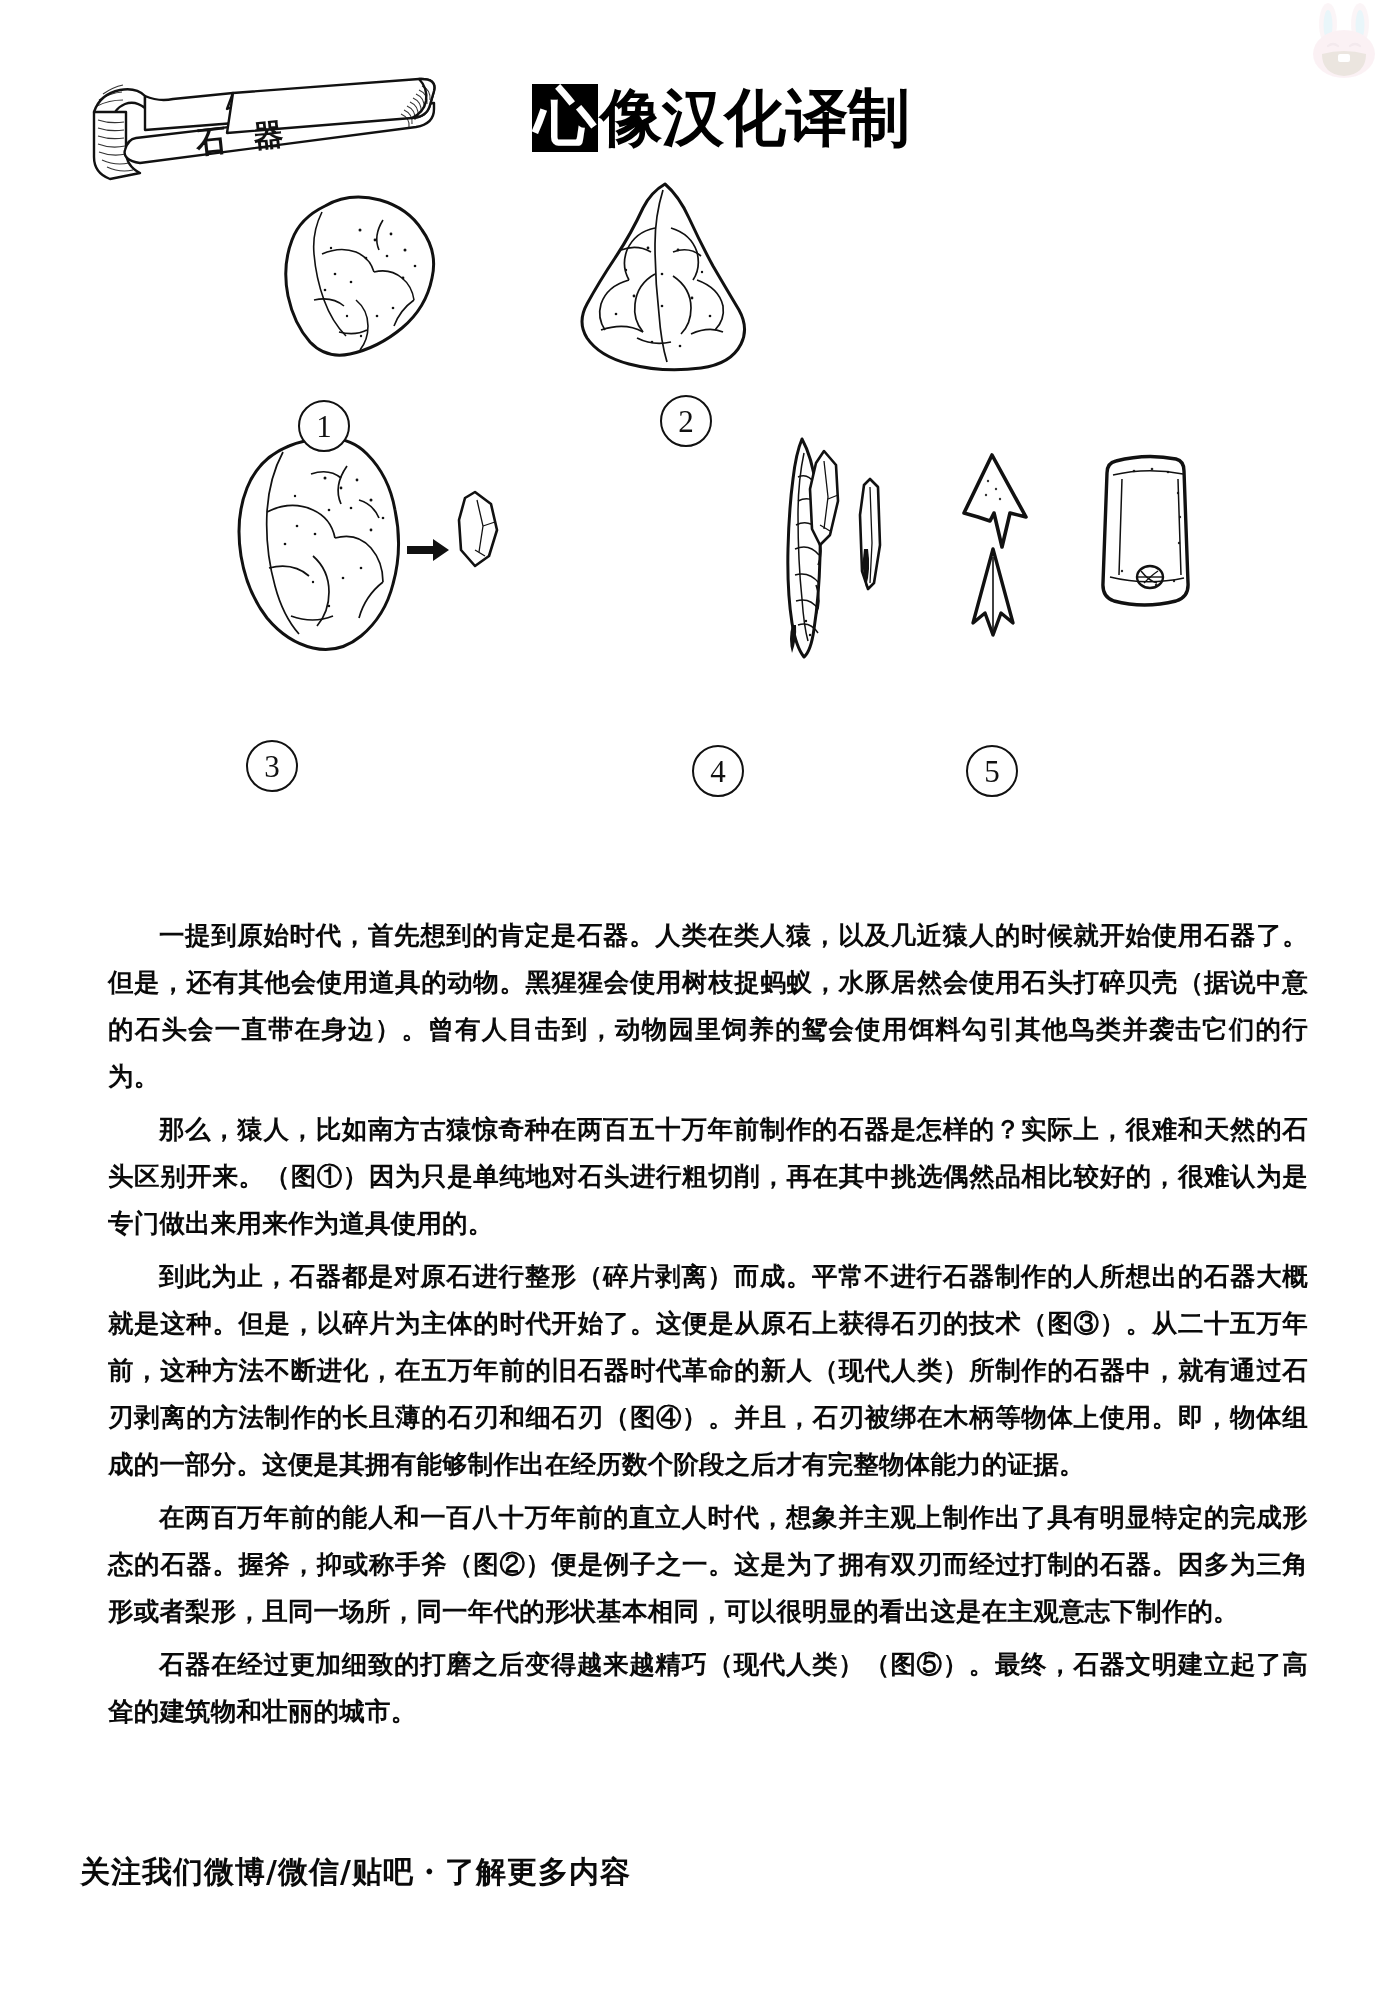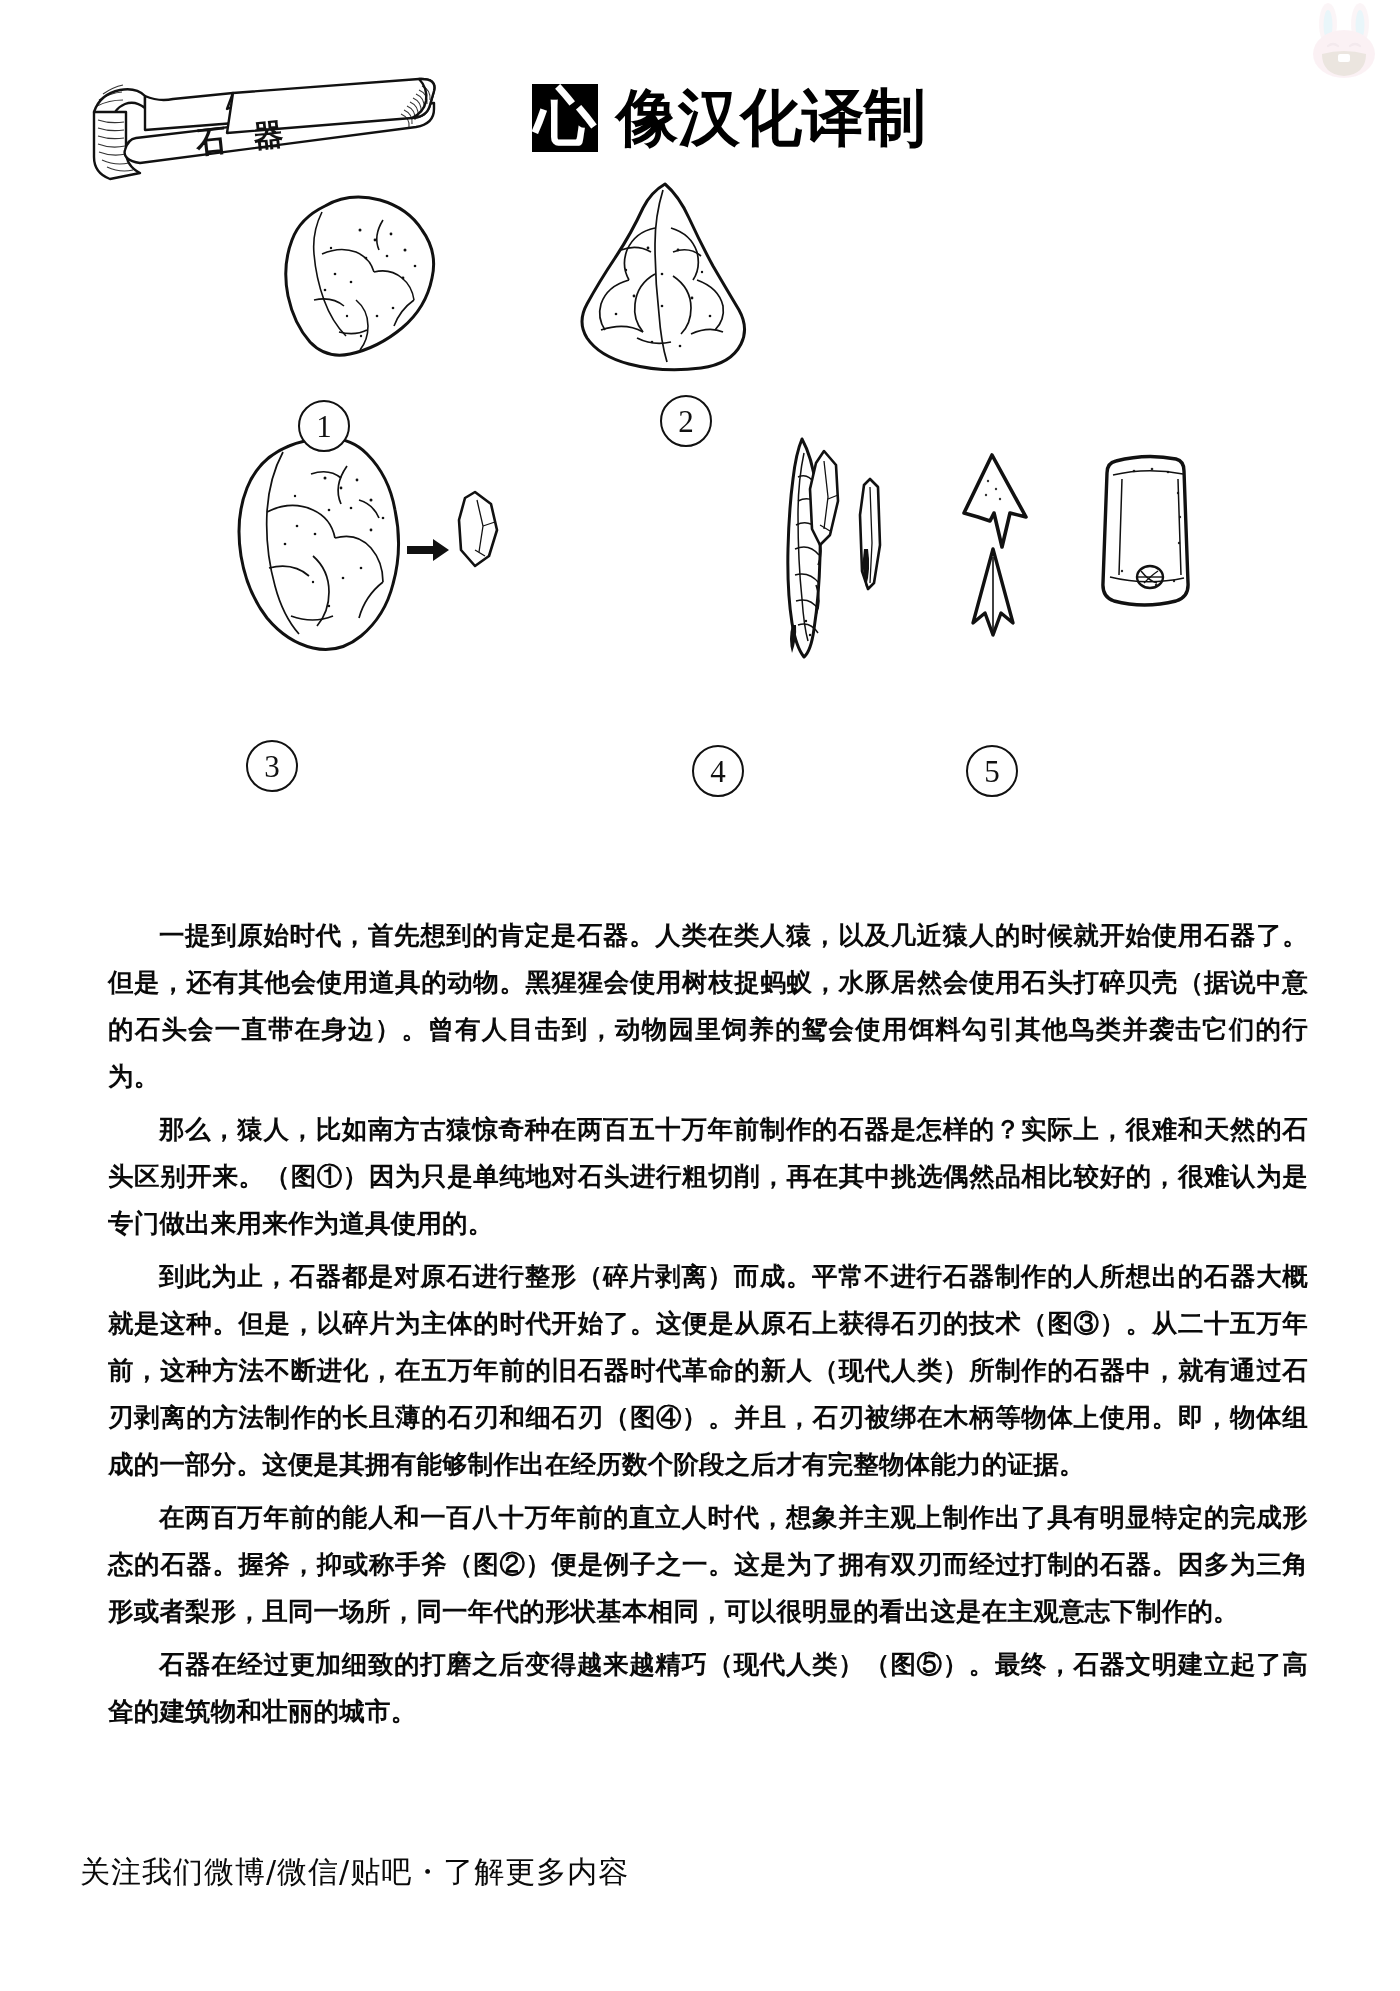--- a/index.html
+++ b/index.html
@@ -70,21 +70,20 @@
   #title-inverted {
     background: #000000;
     color: #ffffff;
     padding: 2px 2px 4px 2px;
     display: inline-block;
   }
   #title-rest {
     color: #000000;
     display: inline-block;
     padding-left: 2px;
-    margin-left: 16px;
   }
 
   
   .figure-svg { display: block; }
 
   .fig-wrap { position: absolute; }
   #fig-1 { left: 265px; top: 190px;  width: 210px; height: 175px; }
   #fig-2 { left: 560px; top: 178px;  width: 215px; height: 195px; }
   #fig-3 { left: 225px; top: 430px;  width: 290px; height: 230px; }
   #fig-4 { left: 740px; top: 435px;  width: 160px; height: 225px; }
@@ -131,21 +130,21 @@
     letter-spacing: 0.2px;
     color: #0a0a0a;
   }
 
   
   #footer {
     position: absolute;
     left: 80px;
     top: 1852px;
     font-family: "DejaVu Sans", "Liberation Sans", sans-serif;
-    font-weight: 400;
+    font-weight: 700;
     font-size: 30px;
     letter-spacing: 1px;
     color: #0a0a0a;
     white-space: nowrap;
     text-align: center;
   }
 </style>
 </head>
 <body>
 

